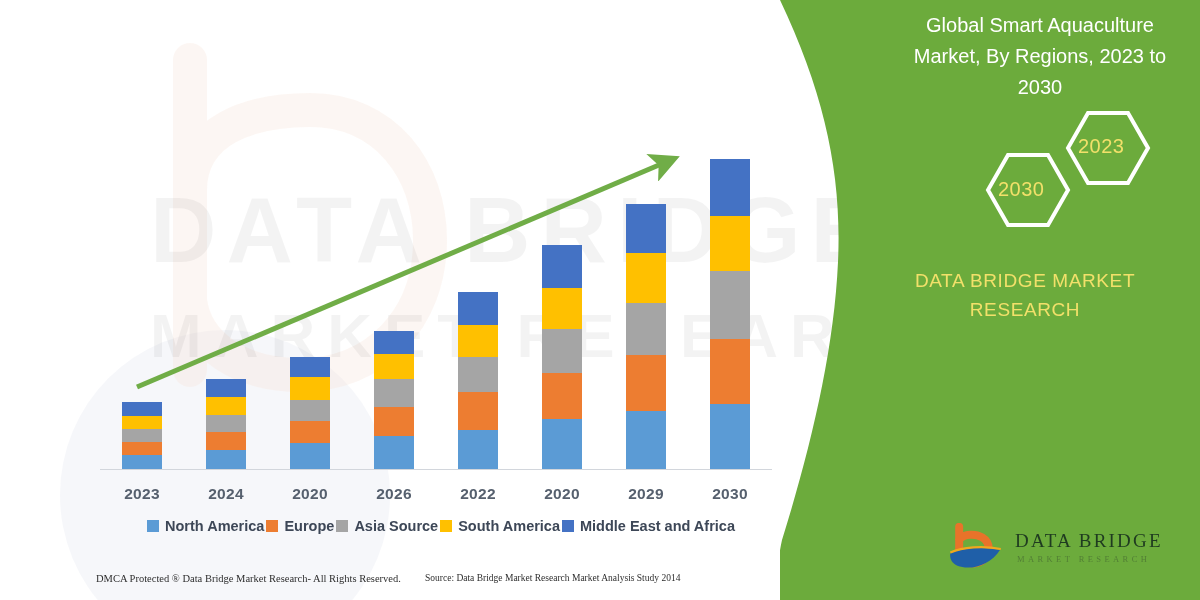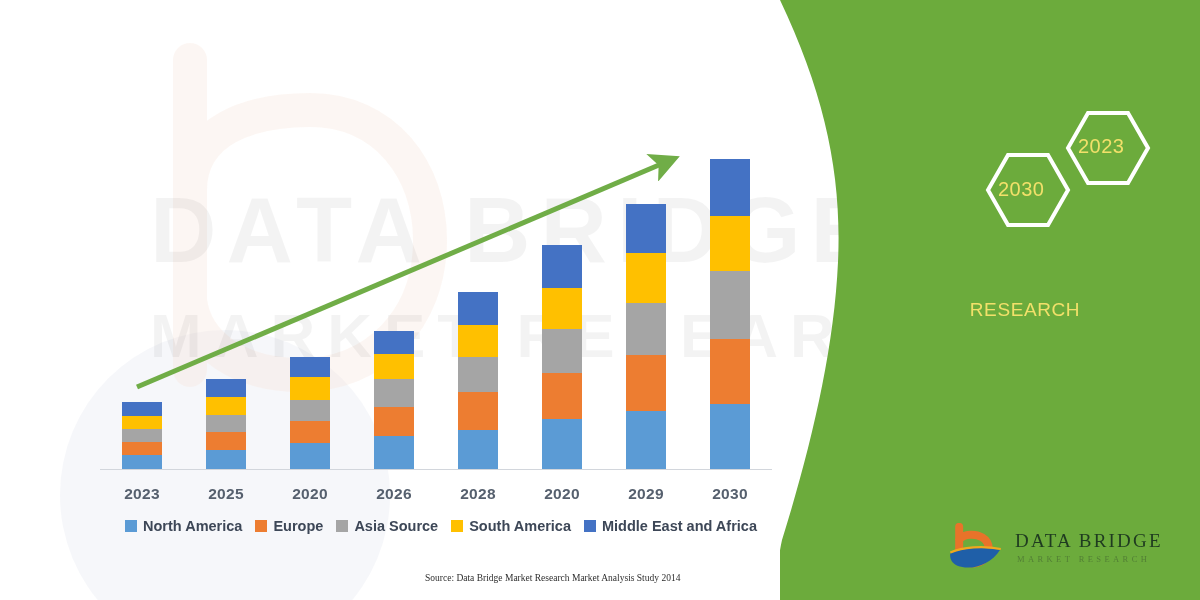--- a/index.html
+++ b/index.html
@@ -60,21 +60,21 @@
     width:40px;text-align:center;color:#56606e;
     font-size:15.5px;font-weight:bold;letter-spacing:.3px;
   }
 
   
   .arrow{position:absolute;left:100px;top:140px;width:680px;height:330px;pointer-events:none;}
 
   
   .legend{
     position:absolute;left:105px;top:518px;width:672px;
-    display:flex;align-items:center;justify-content:center;gap:13px;
+    display:flex;align-items:center;justify-content:center;gap:2px;
   }
   .legend-item{display:flex;align-items:center;gap:6px;}
   .swatch{width:12px;height:12px;display:inline-block;}
   .legend-label{font-size:14.5px;font-weight:bold;color:#3d4757;white-space:nowrap;}
 
   
   .footer{
     position:absolute;left:0;top:566px;width:800px;height:24px;
     display:flex;align-items:center;
     font-family:"Liberation Serif", serif;
@@ -182,24 +182,24 @@
         <div class="bar">
           <div class="seg" title="Middle East and Africa 2030" style="height: 57px; background: rgb(68, 114, 196);"></div>
           <div class="seg" title="South America 2030" style="height: 55px; background: rgb(255, 192, 0);"></div>
           <div class="seg" title="Asia Pacific 2030" style="height: 68px; background: rgb(165, 165, 165);"></div>
           <div class="seg" title="Europe 2030" style="height: 65px; background: rgb(237, 125, 49);"></div>
           <div class="seg" title="North America 2030" style="height: 65px; background: rgb(91, 155, 213);"></div>
         </div>
       </div>
     <div class="xlabels" id="xlabels">
         <div class="xlabel">2023</div>
-        <div class="xlabel">2025</div>
+        <div class="xlabel">2024</div>
         <div class="xlabel">2020</div>
         <div class="xlabel">2026</div>
-        <div class="xlabel">2028</div>
+        <div class="xlabel">2022</div>
         <div class="xlabel">2020</div>
         <div class="xlabel">2029</div>
         <div class="xlabel">2030</div>
       </div>
   </div>
 
   <svg class="arrow" viewBox="0 0 680 330">
     <defs>
       <marker id="ah" markerWidth="6" markerHeight="6" refX="3" refY="3" orient="auto">
         <path d="M0,0 L6,3 L0,6 L1.4,3 Z" fill="#70AD47"></path>
@@ -225,40 +225,45 @@
         <span class="swatch" style="background: rgb(255, 192, 0);"></span>
         <span class="legend-label">South America</span>
       </div>
       <div class="legend-item">
         <span class="swatch" style="background: rgb(68, 114, 196);"></span>
         <span class="legend-label">Middle East and Africa</span>
       </div>
     </div>
 
   <div class="footer">
+    <div class="foot-left">DMCA Protected ® Data Bridge Market Research- All Rights Reserved.</div>
     <div class="foot-right">Source: Data Bridge Market Research  Market Analysis Study 2014</div>
   </div>
 
   <svg class="green-panel" viewBox="0 0 420 600" preserveAspectRatio="none">
     <path d="M 420 0 L 0 0 C 45 95 62 175 58 262 C 54 352 30 450 2 540 C -2 558 -4 580 -5 600 L 420 600 Z" fill="#6CAB3C"></path>
   </svg>
 
   <div class="green-content">
+    <div class="panel-title">
+      <span>Global Smart Aquaculture Market, By</span>
+      <span>Regions, 2023 to 2030</span>
+    </div>
 
     <div class="hex-wrap">
       <svg viewBox="0 0 290 140" width="290" height="140">
         <polygon points="208,8 248,8 268,43 248,78 208,78 188,43" fill="none" stroke="#ffffff" stroke-width="4"></polygon>
         <polygon points="128,50 168,50 188,85 168,120 128,120 108,85" fill="none" stroke="#ffffff" stroke-width="4"></polygon>
       </svg>
       <div class="hex-label" style="left:198px;top:30px;">2023</div>
       <div class="hex-label" style="left:118px;top:73px;">2030</div>
     </div>
 
     <div class="brand">
-      <br>
+      <span>DATA BRIDGE MARKET</span><br>
       <span>RESEARCH</span>
     </div>
 
     <div class="logo-wrap">
       <svg viewBox="0 0 70 58" width="62" height="52">
         <path d="M16 4 L16 40 M16 18 C22 12 34 11 42 16 C52 22 52 36 42 42 C34 47 22 46 16 40" fill="none" stroke="#E8732A" stroke-width="9" stroke-linecap="round"></path>
         <path d="M6 34 C18 28 40 26 62 30 C52 46 30 54 14 48 C8 45 5 40 6 34 Z" fill="#1F5FA8"></path>
         <path d="M6 33 C20 27 42 25 63 29" fill="none" stroke="#F0A81E" stroke-width="2.5"></path>
       </svg>
       <div class="logo-text">DATA BRIDGE</div>

